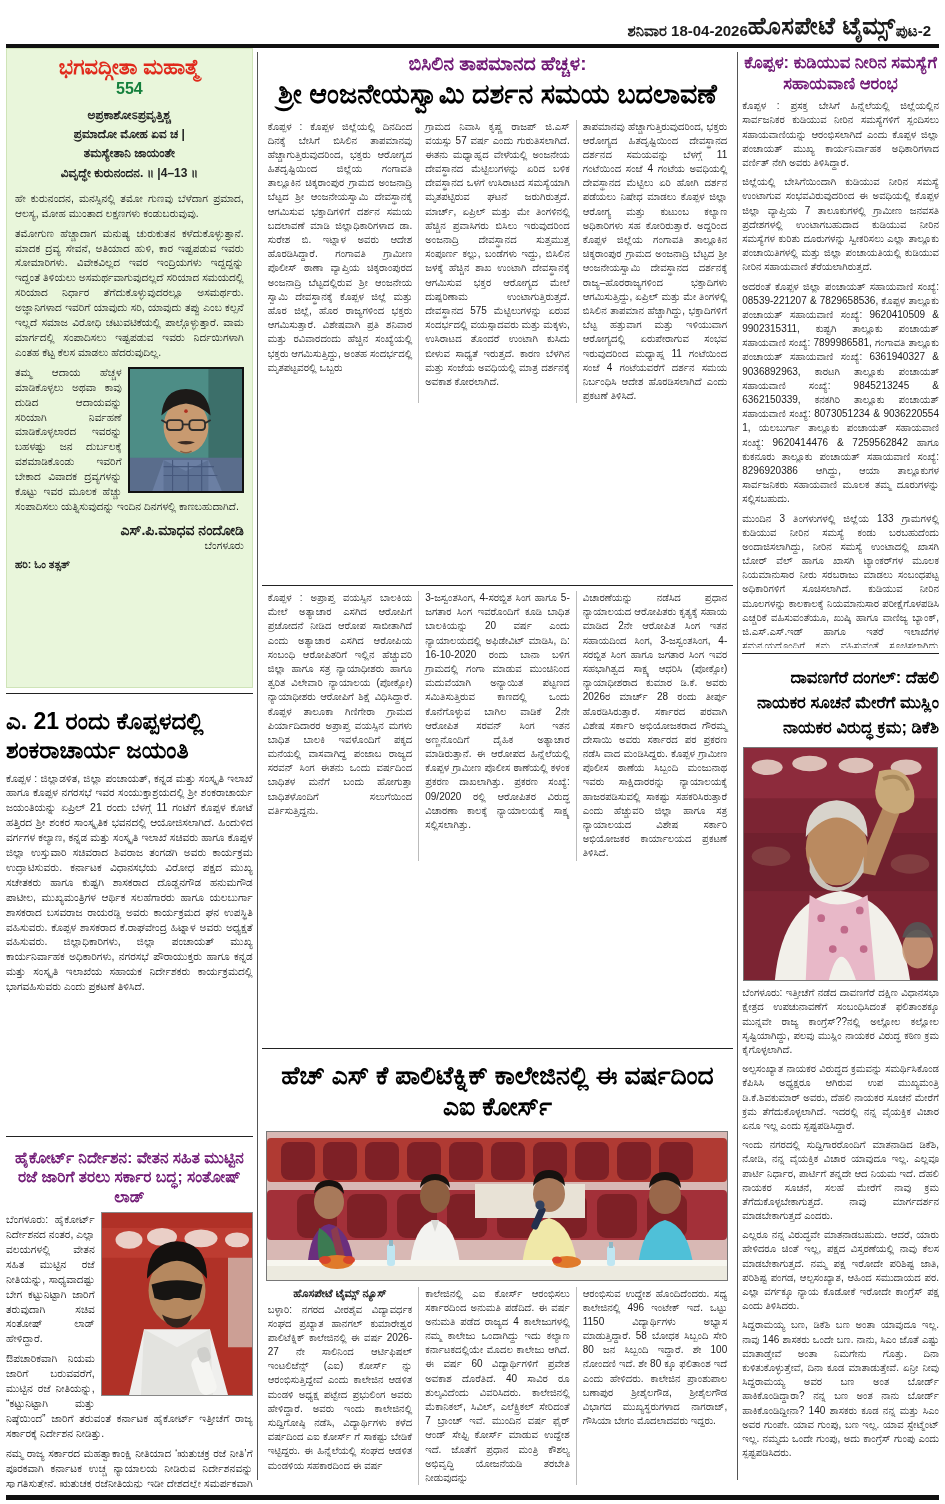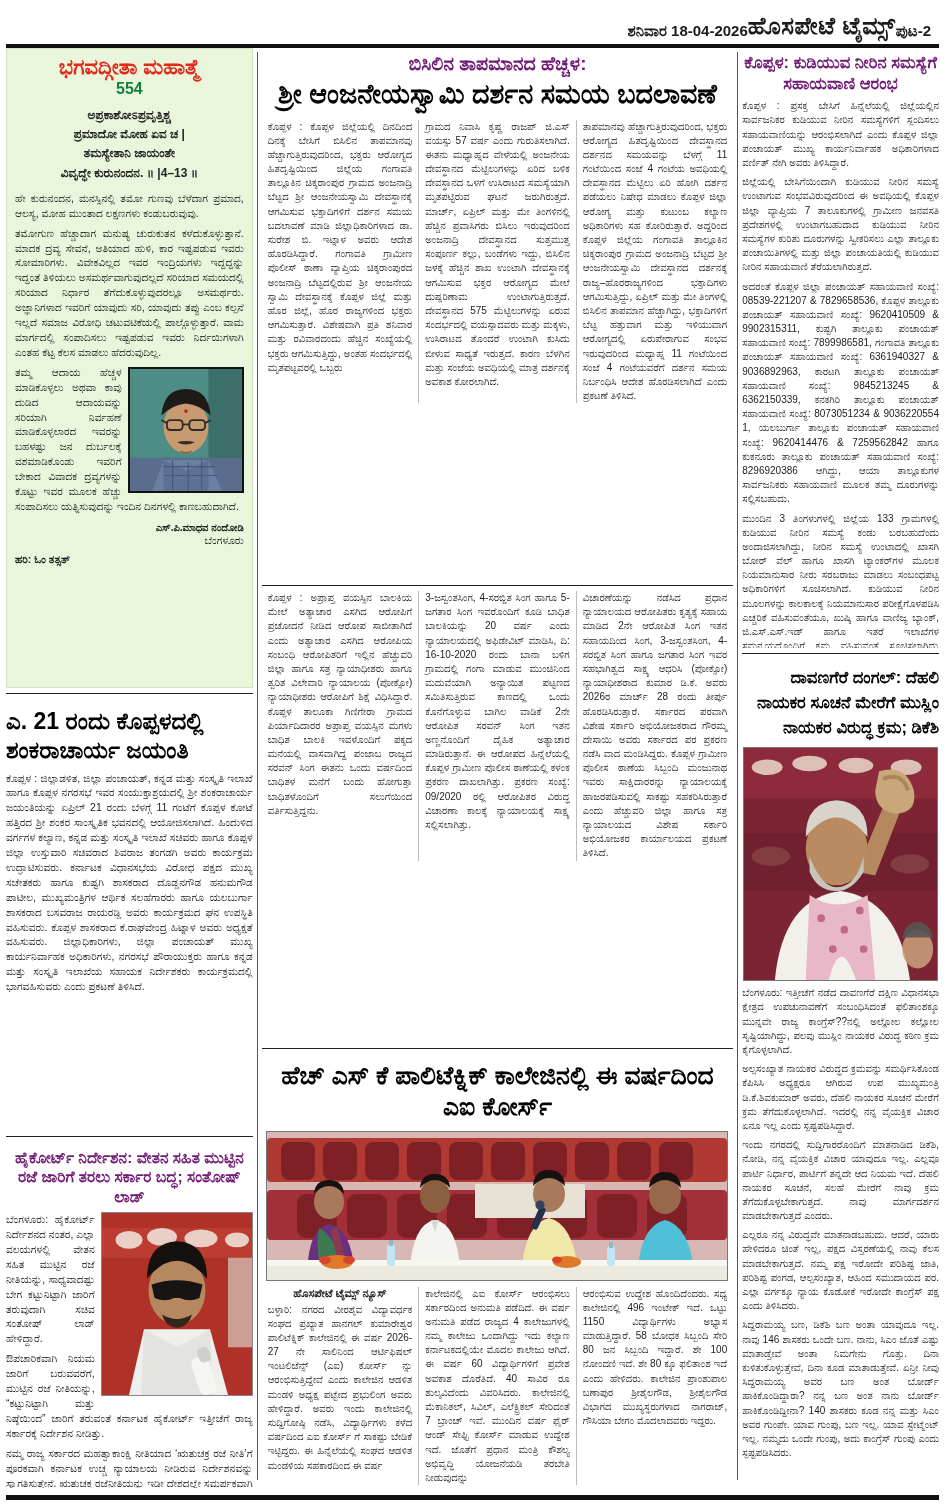--- a/index.html
+++ b/index.html
@@ -17,21 +17,21 @@
   .col-right{width:197px;display:flex;flex-direction:column;}
   .para{font-size:10.5px;line-height:1.42;text-align:justify;margin:0 0 5px 0;}
   .small{font-size:10px;}
   .hdiv{height:1px;background:#222;margin:5px 0;}
   
   .gita{background:#e9f6db;border:1px solid #cfe4b8;padding:6px 8px;height:640px;overflow:hidden;box-sizing:border-box;}
   .gita-title{color:#e02a1c;font-weight:bold;font-size:21px;text-align:center;line-height:1.1;}
   .gita-num{color:#15803d;font-weight:bold;font-size:16px;text-align:center;margin:2px 0 8px 0;}
   .shloka{font-weight:bold;font-size:12px;text-align:center;line-height:1.6;color:#222;margin-bottom:8px;}
   .gita-photo{float:right;width:112px;height:122px;border:2px solid #111;margin:2px 0 2px 6px;}
-  .gita-byline{font-weight:bold;font-size:10px;text-align:right;margin-top:8px;}
+  .gita-byline{font-weight:bold;font-size:14px;text-align:right;margin-top:8px;}
   .gita-city{font-weight:normal;font-size:10.5px;text-align:right;}
   .gita-close{font-weight:bold;font-size:10.5px;margin-top:6px;}
   
   .hl-red{color:#000000;font-weight:bold;text-align:center;line-height:1.25;}
   .hl-blue{color:#701a75;font-weight:bold;text-align:center;line-height:1.25;}
   .shank-hl{font-size:23px;text-align:left;margin:8px 0 6px 0;}
   .lad-hl{font-size:15.5px;margin:6px 0 6px 0;}
   .lad-photo{float:right;width:150px;height:182px;border:1px solid #888;margin:0 0 4px 6px;}
   .anj-kick{font-size:19px;margin-top:4px;}
   .anj-hl{font-size:27px;margin:2px 0 8px 0;}

